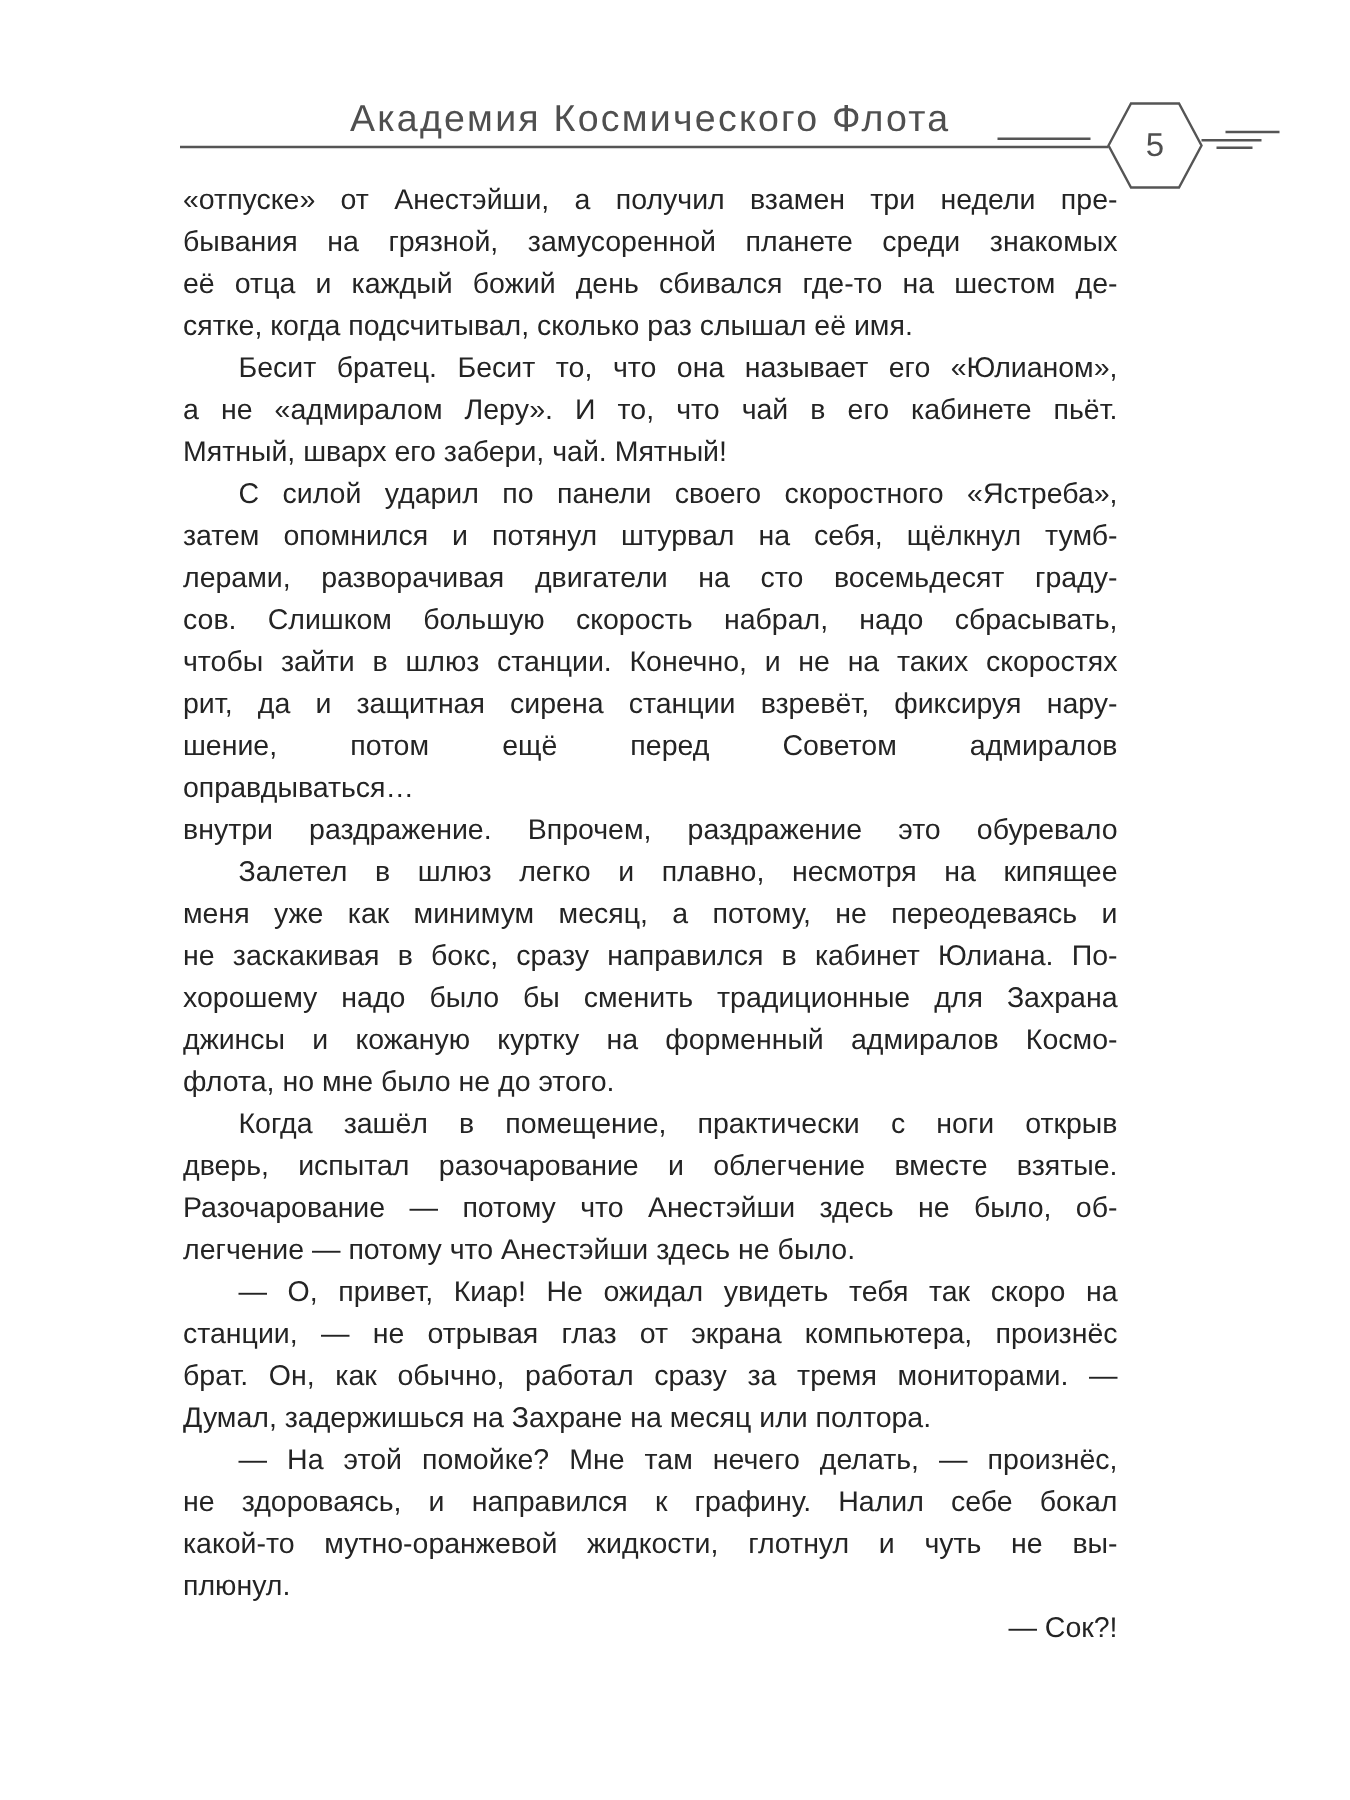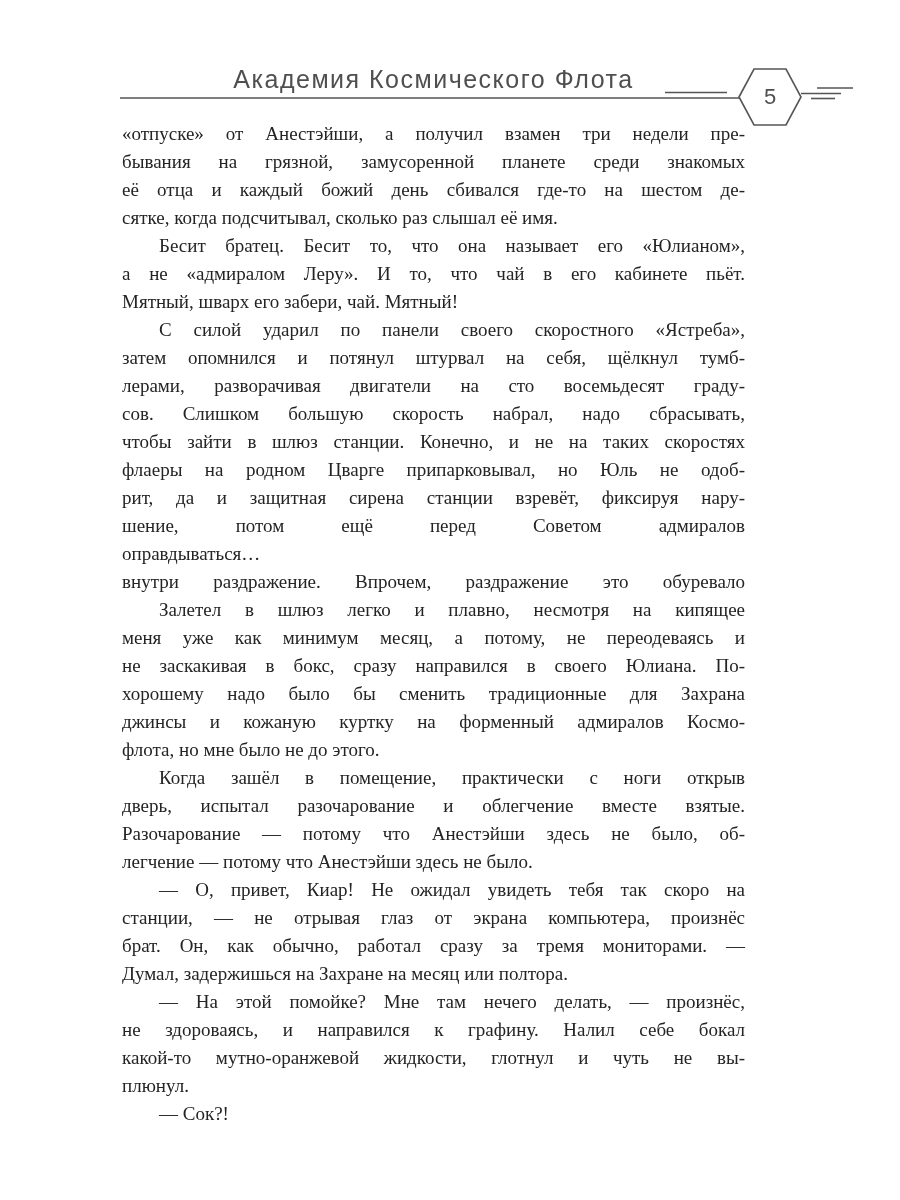--- a/index.html
+++ b/index.html
@@ -48,33 +48,34 @@
   }
   
   .body-text {
     position: absolute;
     left: 122px;
     top: 120px;
     width: 623px;
     font-size: 19px;
     line-height: 28px;
     color: #242424;
-    font-family: Liberation Serif, serif;
+    font-family: Liberation Sans, sans-serif;
   }
   .line {
     display: block;
     white-space: normal;
     text-align: left;
   }
   .line.just {
     text-align: justify;
     text-align-last: justify;
   }
   .line.indent {
     text-indent: 37px;
+    text-align: right;
   }
 </style>
 </head>
 <body>
 
 <div class="page">
 
   <div class="running-title">Академия Космического Флота</div>
 
   <svg class="header-deco" viewBox="0 0 900 150">
@@ -98,28 +99,27 @@
       <div class="line just">её отца и каждый божий день сбивался где-то на шестом де-</div>
       <div class="line">сятке, когда подсчитывал, сколько раз слышал её имя.</div>
       <div class="line just indent">Бесит братец. Бесит то, что она называет его «Юлианом»,</div>
       <div class="line just">а не «адмиралом Леру». И то, что чай в его кабинете пьёт.</div>
       <div class="line">Мятный, шварх его забери, чай. Мятный!</div>
       <div class="line just indent">С силой ударил по панели своего скоростного «Ястреба»,</div>
       <div class="line just">затем опомнился и потянул штурвал на себя, щёлкнул тумб-</div>
       <div class="line just">лерами, разворачивая двигатели на сто восемьдесят граду-</div>
       <div class="line just">сов. Слишком большую скорость набрал, надо сбрасывать,</div>
       <div class="line just">чтобы зайти в шлюз станции. Конечно, и не на таких скоростях</div>
-      <div class="line just">флаеры на родном Цварге припарковывал, но Юль не одоб-</div>
       <div class="line just">рит, да и защитная сирена станции взревёт, фиксируя нару-</div>
       <div class="line just">шение, потом ещё перед Советом адмиралов</div>
       <div class="line">оправдываться…</div>
       <div class="line just">внутри раздражение. Впрочем, раздражение это обуревало</div>
       <div class="line just indent">Залетел в шлюз легко и плавно, несмотря на кипящее</div>
       <div class="line just">меня уже как минимум месяц, а потому, не переодеваясь и</div>
-      <div class="line just">не заскакивая в бокс, сразу направился в своего Юлиана. По-</div>
+      <div class="line just">не заскакивая в бокс, сразу направился в кабинет Юлиана. По-</div>
       <div class="line just">хорошему надо было бы сменить традиционные для Захрана</div>
       <div class="line just">джинсы и кожаную куртку на форменный адмиралов Космо-</div>
       <div class="line">флота, но мне было не до этого.</div>
       <div class="line just indent">Когда зашёл в помещение, практически с ноги открыв</div>
       <div class="line just">дверь, испытал разочарование и облегчение вместе взятые.</div>
       <div class="line just">Разочарование — потому что Анестэйши здесь не было, об-</div>
       <div class="line">легчение — потому что Анестэйши здесь не было.</div>
       <div class="line just indent">— О, привет, Киар! Не ожидал увидеть тебя так скоро на</div>
       <div class="line just">станции, — не отрывая глаз от экрана компьютера, произнёс</div>
       <div class="line just">брат. Он, как обычно, работал сразу за тремя мониторами. —</div>

